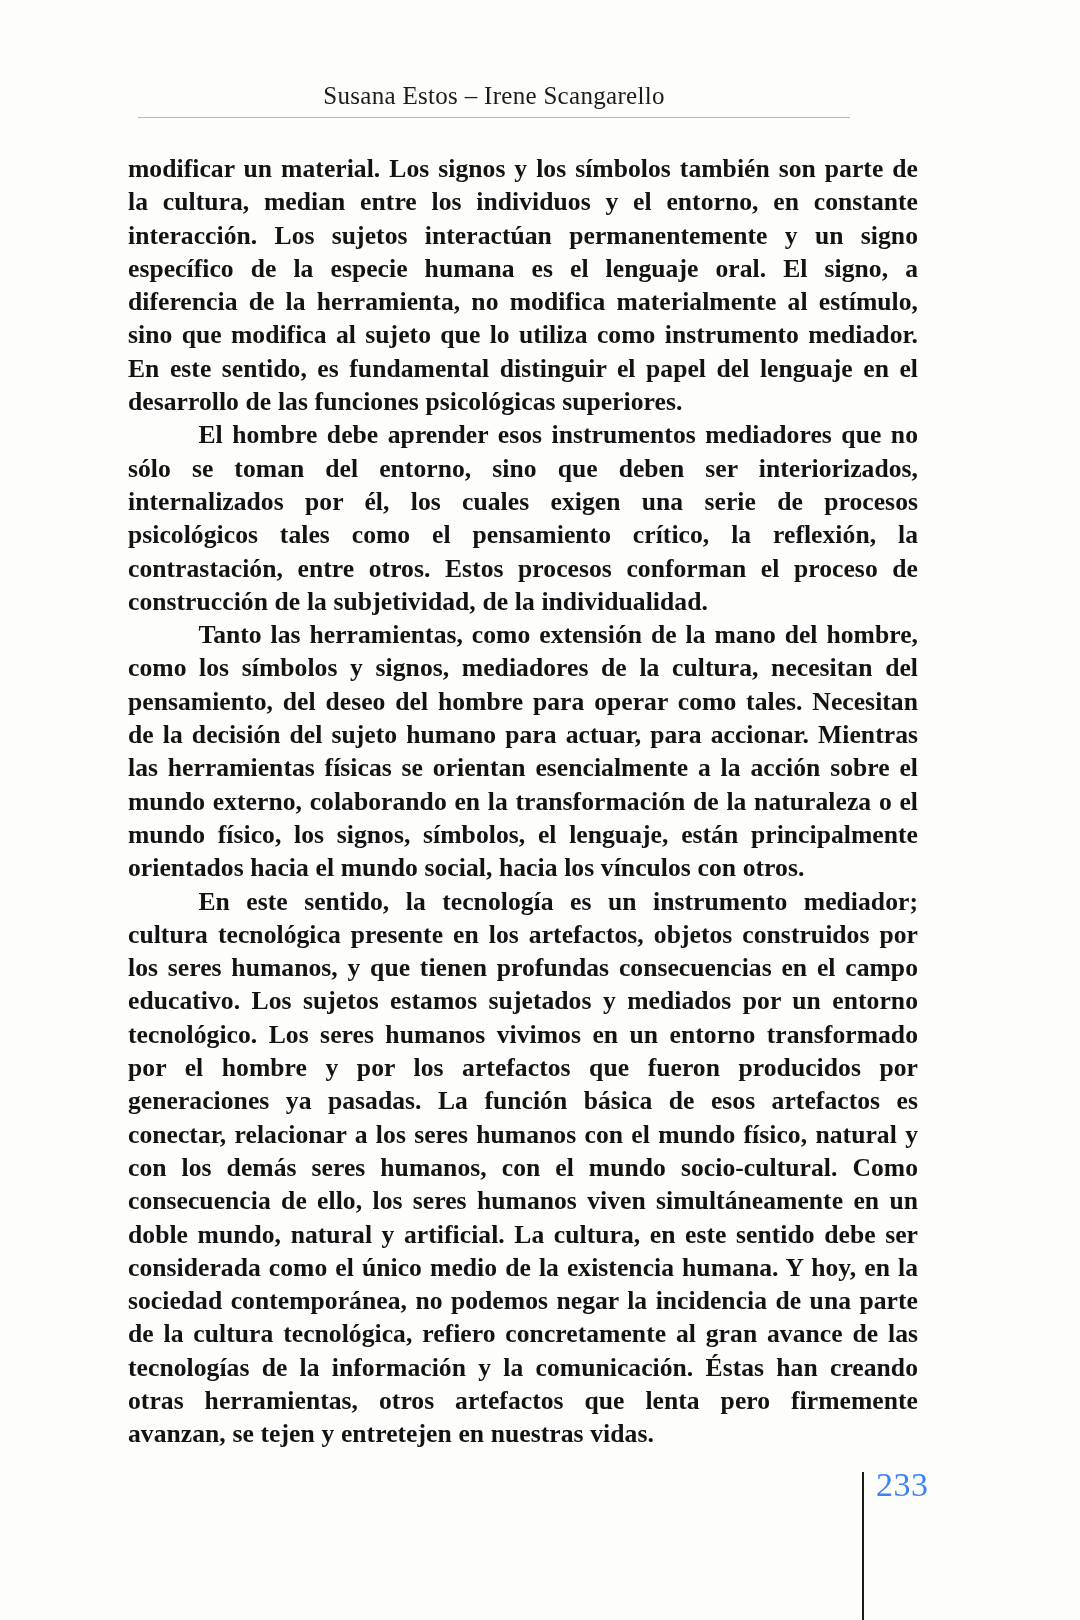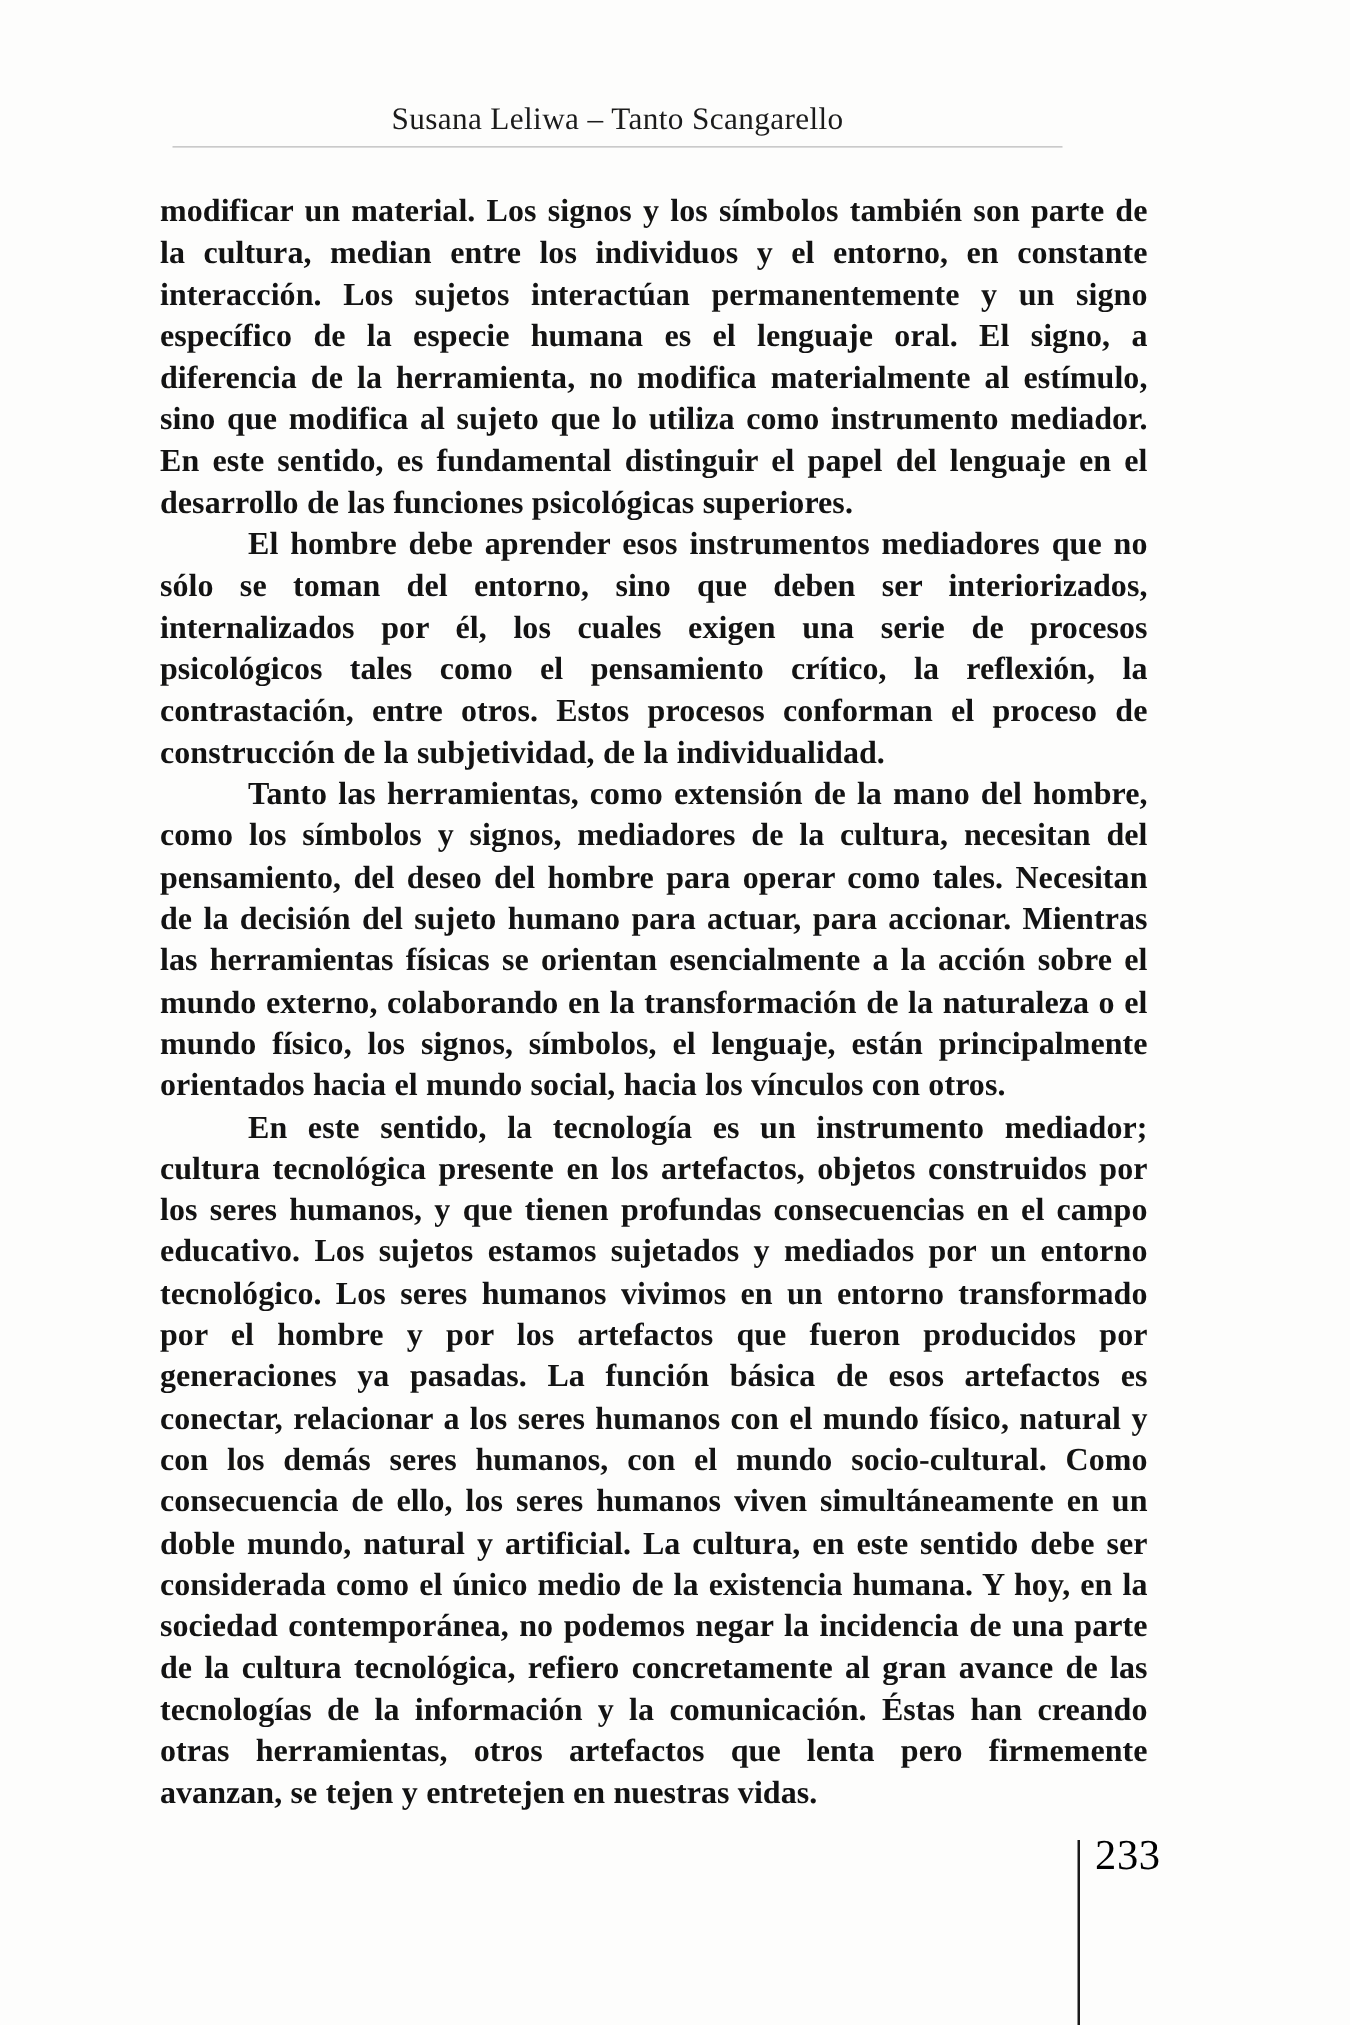--- a/index.html
+++ b/index.html
@@ -77,31 +77,31 @@
     height: 148px;
     background: #1a1a1a;
   }
 
   .folio-number {
     position: absolute;
     left: 876px;
     top: 1468px;
     font-size: 34px;
     line-height: 1;
-    color: #000000;
+    color: #3b82f6;
     letter-spacing: 0.5px;
   }
 </style>
 </head>
 <body>
 
 <div class="page">
 
   <div class="running-head">
-    <span class="running-head-text">Susana Leliwa – Tanto Scangarello</span>
+    <span class="running-head-text">Susana Estos – Irene Scangarello</span>
   </div>
   <div class="head-rule"></div>
 
   <div class="textblock">
     <p class="para">modificar un material. Los signos y los símbolos también son parte de la cultura, median entre los individuos y el entorno, en constante interacción. Los sujetos interactúan permanentemente y un signo específico de la especie humana es el lenguaje oral. El signo, a diferencia de la herramienta, no modifica materialmente al estímulo, sino que modifica al sujeto que lo utiliza como instrumento mediador. En este sentido, es fundamental distinguir el papel del lenguaje en el desarrollo de las funciones psicológicas superiores.</p>
     <p class="para indent">El hombre debe aprender esos instrumentos mediadores que no sólo se toman del entorno, sino que deben ser interiorizados, internalizados por él, los cuales exigen una serie de procesos psicológicos tales como el pensamiento crítico, la reflexión, la contrastación, entre otros. Estos procesos conforman el proceso de construcción de la subjetividad, de la individualidad.</p>
     <p class="para indent">Tanto las herramientas, como extensión de la mano del hombre, como los símbolos y signos, mediadores de la cultura, necesitan del pensamiento, del deseo del hombre para operar como tales. Necesitan de la decisión del sujeto humano para actuar, para accionar. Mientras las herramientas físicas se orientan esencialmente a la acción sobre el mundo externo, colaborando en la transformación de la naturaleza o el mundo físico, los signos, símbolos, el lenguaje, están principalmente orientados hacia el mundo social, hacia los vínculos con otros.</p>
     <p class="para indent">En este sentido, la tecnología es un instrumento mediador; cultura tecnológica presente en los artefactos, objetos construidos por los seres humanos, y que tienen profundas consecuencias en el campo educativo. Los sujetos estamos sujetados y mediados por un entorno tecnológico. Los seres humanos vivimos en un entorno transformado por el hombre y por los artefactos que fueron producidos por generaciones ya pasadas. La función básica de esos artefactos es conectar, relacionar a los seres humanos con el mundo físico, natural y con los demás seres humanos, con el mundo socio-cultural. Como consecuencia de ello, los seres humanos viven simultáneamente en un doble mundo, natural y artificial. La cultura, en este sentido debe ser considerada como el único medio de la existencia humana. Y hoy, en la sociedad contemporánea, no podemos negar la incidencia de una parte de la cultura tecnológica, refiero concretamente al gran avance de las tecnologías de la información y la comunicación. Éstas han creando otras herramientas, otros artefactos que lenta pero firmemente avanzan, se tejen y entretejen en nuestras vidas.</p>
   </div>
 

